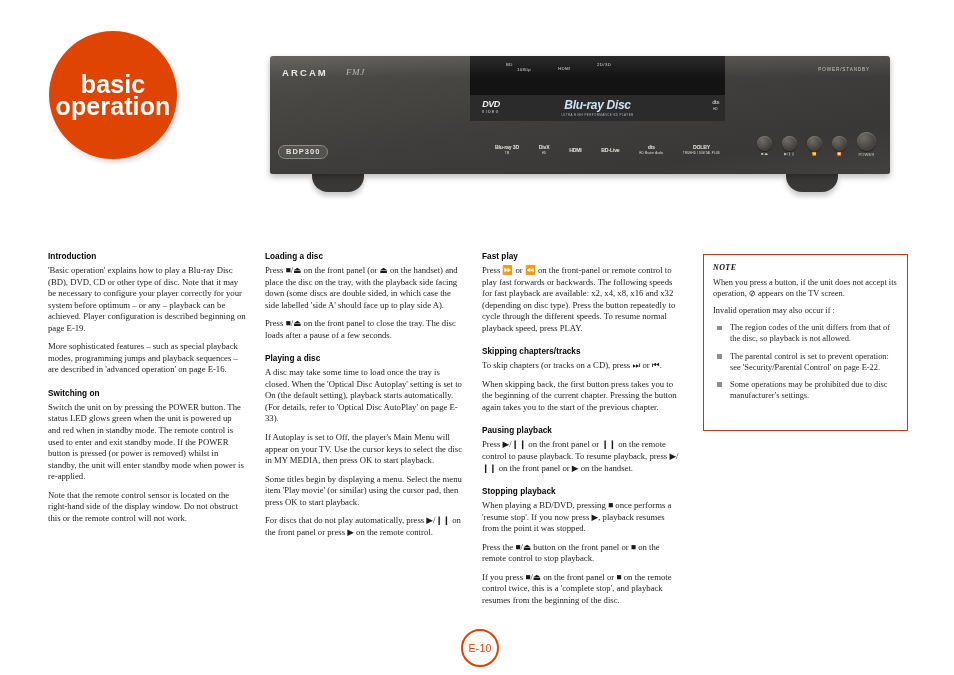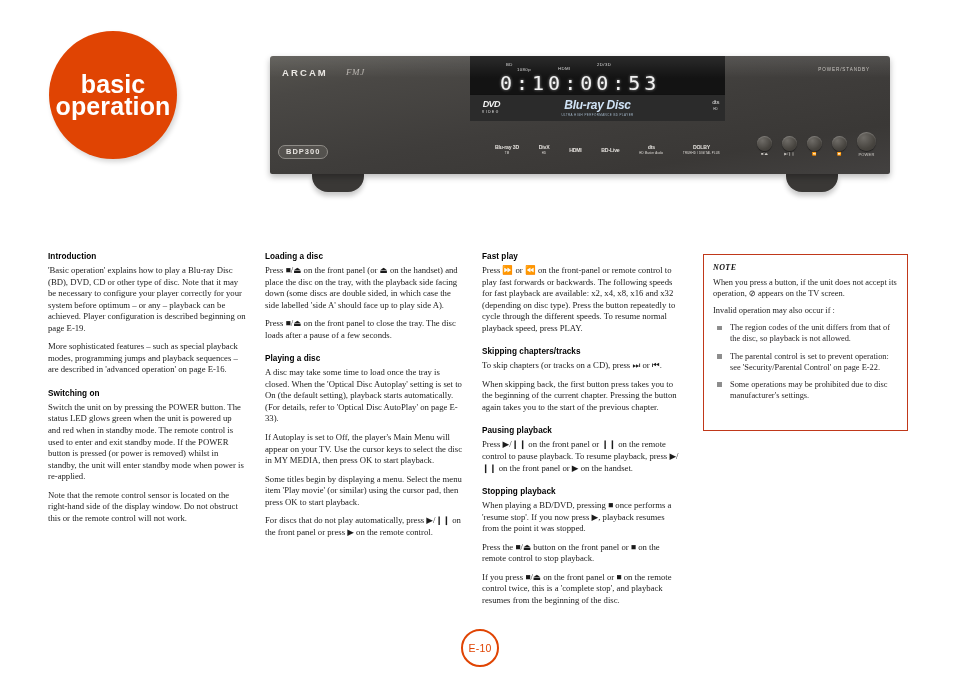--- a/index.html
+++ b/index.html
@@ -77,21 +77,21 @@
     position:absolute;left:30px;top:17px;
     font-family:"DejaVu Sans Mono",monospace;font-size:20px;letter-spacing:4px;
     color:#f2f2f2;line-height:20px;
     text-shadow:0 0 3px rgba(255,255,255,.55);
   }
   .disc-strip{
     position:absolute;left:0;bottom:0;width:100%;height:26px;background:#2b2b2b;
     border-top:1px solid #111;
   }
   .logo-dvd{
-    position:absolute;left:12px;top:4px;text-align:right;color:#f0f0f0;
+    position:absolute;left:12px;top:4px;text-align:center;color:#f0f0f0;
     font-family:"Liberation Sans",sans-serif;
   }
   .logo-dvd b{display:block;font-size:9px;letter-spacing:-.6px;font-style:italic;}
   .logo-dvd em{display:block;font-size:3.2px;letter-spacing:1.6px;font-style:normal;margin-top:1px;}
   .logo-bluray{
     position:absolute;left:50%;transform:translateX(-50%);top:3px;text-align:center;
     font-family:"Liberation Sans",sans-serif;color:#e8eef6;
   }
   .logo-bluray b{display:block;font-size:12px;font-style:italic;letter-spacing:-.3px;color:#cfe2f5;}
   .logo-bluray em{display:block;font-size:3px;letter-spacing:.4px;font-style:normal;color:#9fb2c4;margin-top:1px;}
@@ -199,21 +199,20 @@
       <div class="dev-model">BDP300</div>
       <div class="dev-standby-label">POWER/STANDBY</div>
 
       <div class="display">
         <div class="disp-flags">
           <i class="f-bd">BD</i>
           <i class="f-1080">1080p</i>
           <i class="f-hdmi">HDMI</i>
           <i class="f-23d">2D/3D</i>
         </div>
-        <div class="seg-readout">0:10:00:53</div>
         <div class="disc-strip">
           <div class="logo-dvd">
             <b>DVD</b>
             <em>VIDEO</em>
           </div>
           <div class="logo-bluray">
             <b>Blu-ray Disc</b>
             <em>ULTRA HIGH PERFORMANCE BD PLAYER</em>
           </div>
           <div class="logo-right">

